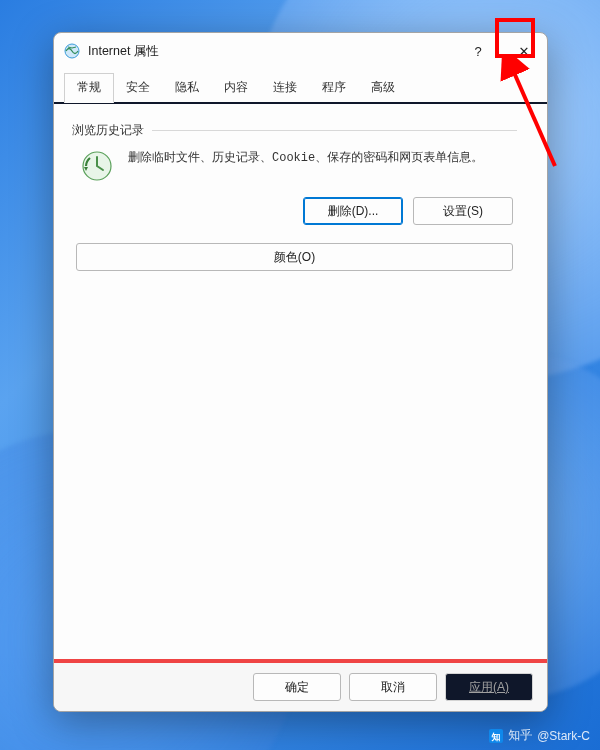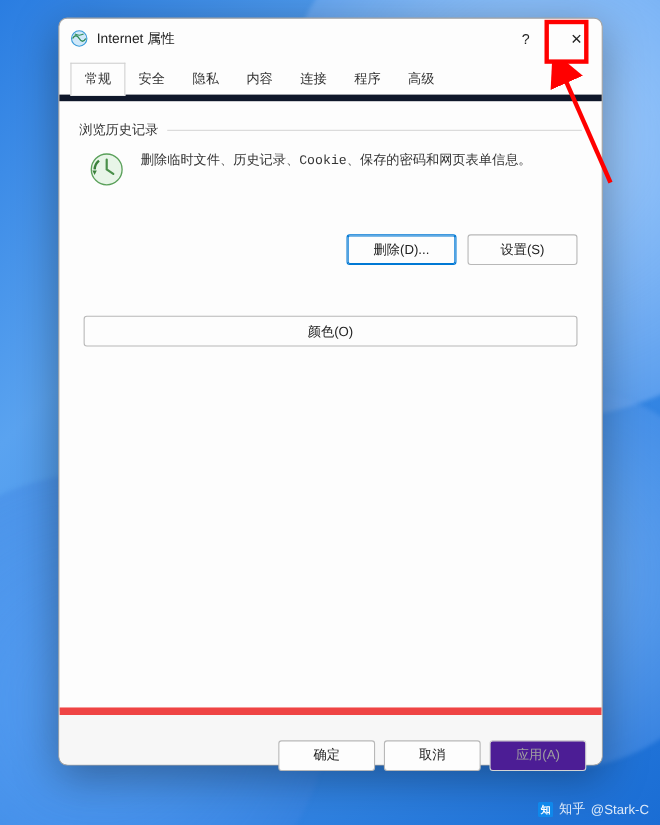--- a/index.html
+++ b/index.html
@@ -17,21 +17,21 @@
       position: absolute;
       border-radius: 50%;
       filter: blur(2px);
     }
     .bg1 { width: 500px; height: 500px; background: radial-gradient(circle, rgba(180,215,255,0.85), rgba(80,150,240,0.4)); top: -120px; right: -150px; }
     .bg2 { width: 420px; height: 420px; background: radial-gradient(circle, rgba(90,160,245,0.7), rgba(40,110,210,0.3)); bottom: -100px; left: -120px; }
     .bg3 { width: 350px; height: 350px; background: radial-gradient(circle, rgba(150,200,255,0.6), rgba(60,130,230,0.25)); bottom: 50px; right: -80px; }
 
     .dialog {
       position: absolute;
-      top: 16px;
+      top: 32px;
       left: 53px;
       width: 495px;
       height: 680px;
       background: #fdfdfd;
       border: 1px solid #a4a4a4;
       border-radius: 8px;
       box-shadow: 0 10px 40px rgba(0,0,0,0.35);
       display: flex;
       flex-direction: column;
     }
@@ -63,21 +63,21 @@
       font-size: 13px;
       color: #222;
       cursor: pointer;
       background: transparent;
       border: none;
     }
 
     .tabstrip {
       display: flex;
       padding: 3px 10px 0 10px;
-      border-bottom: 6px solid #0f172a;
+      border-bottom: 2px solid #0f172a;
       gap: 0;
     }
     .tab {
       padding: 5px 12px 6px 12px;
       font-size: 12px;
       color: #333;
       cursor: pointer;
       border: 1px solid transparent;
       border-bottom: none;
       position: relative;
@@ -90,21 +90,21 @@
       border: 1px solid #d0d0d0;
       border-bottom: 1px solid #fdfdfd;
       z-index: 2;
     }
     .tab:not(.active) {
       background: transparent;
     }
 
     .tabcontent {
       flex: 1;
-      padding: 18px 18px 10px 18px;
+      padding: 18px 30px 10px 18px;
       position: relative;
     }
 
     .group {
       margin-bottom: 18px;
     }
     .group-label-row {
       display: flex;
       align-items: center;
       margin-bottom: 10px;
@@ -156,37 +156,37 @@
       min-width: 100px;
       height: 28px;
       background: #fdfdfd;
       border: 1px solid #b8b8b8;
       border-radius: 3px;
       font-size: 12px;
       color: #222;
       cursor: pointer;
       padding: 0 10px;
       font-family: inherit;
-      margin-top: 28px;
     }
     .win-btn.focus {
       border-color: #0078d4;
       box-shadow: inset 0 0 0 1px #0078d4;
     }
     .win-btn.wide { flex: 1; min-width: 0; }
     .win-btn:disabled {
       color: #a0a0a0;
       border-color: #d4d4d4;
       cursor: default;
-      background: #4c1d95;
+      background: #0f172a;
+      text-decoration: underline;
     }
 
     .dialog-footer {
       height: 52px;
-      border-top: 7px solid #ef4444;
+      border-top: 4px solid #ef4444;
       background: #f7f7f7;
       display: flex;
       align-items: center;
       justify-content: flex-end;
       gap: 8px;
       padding: 0 14px;
       border-bottom-left-radius: 8px;
       border-bottom-right-radius: 8px;
     }
     .dialog-footer .win-btn { min-width: 88px; }

